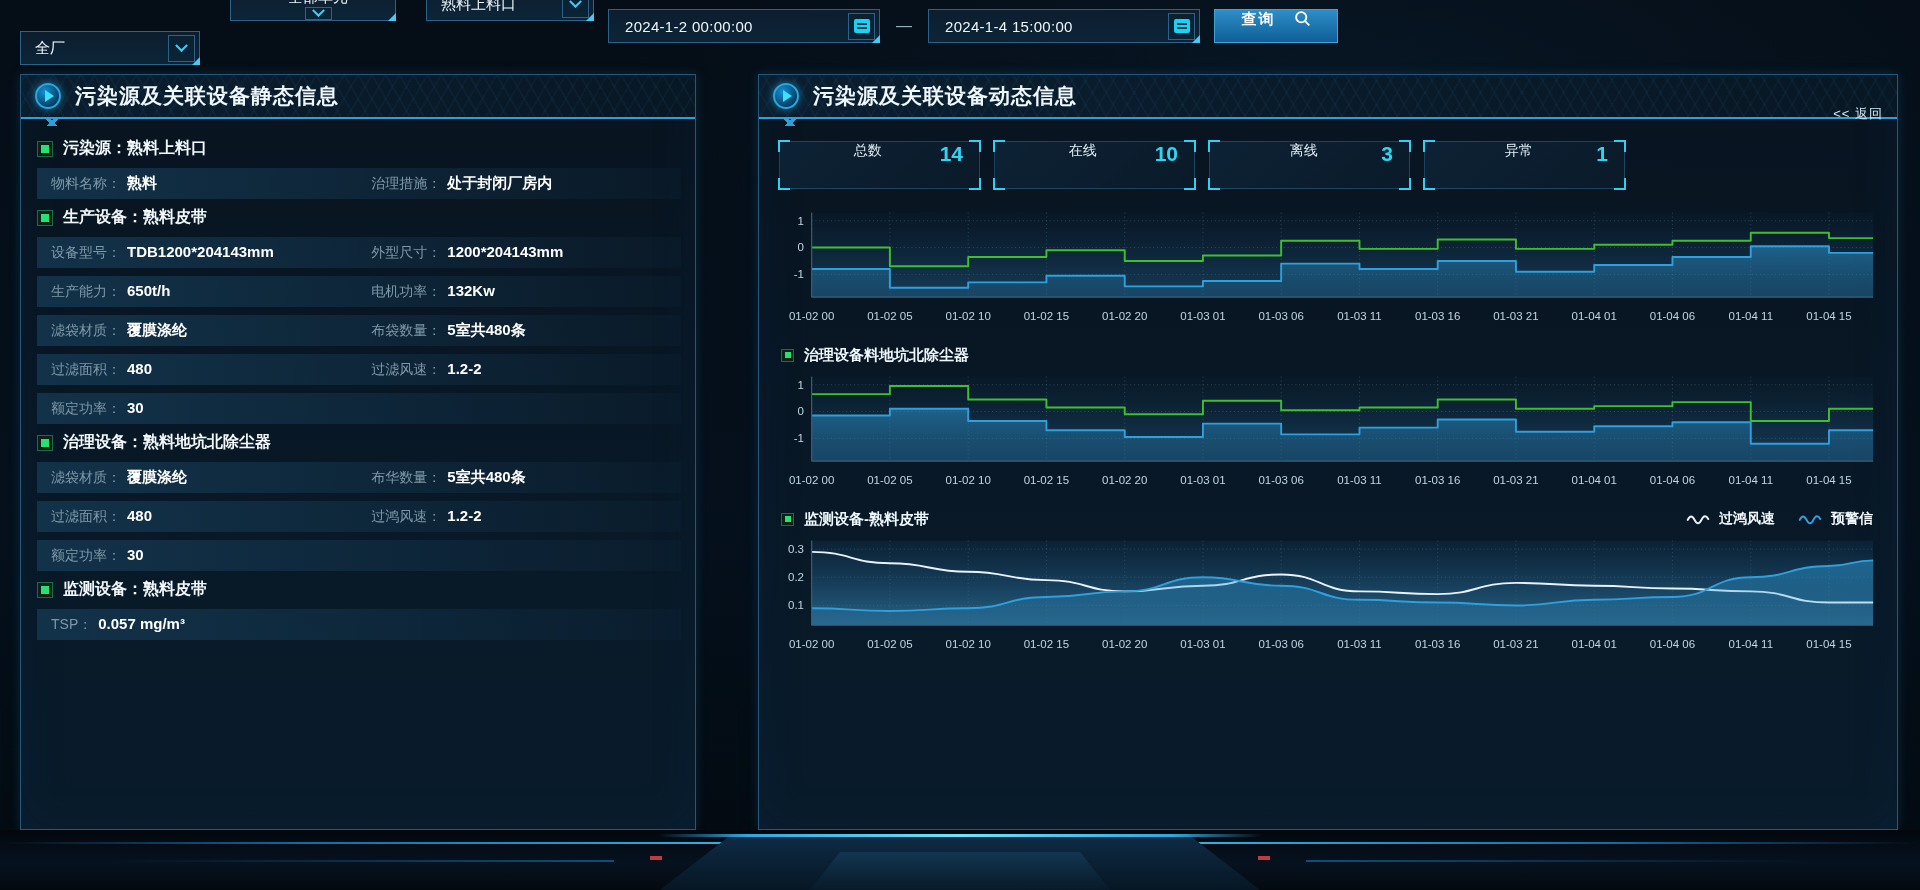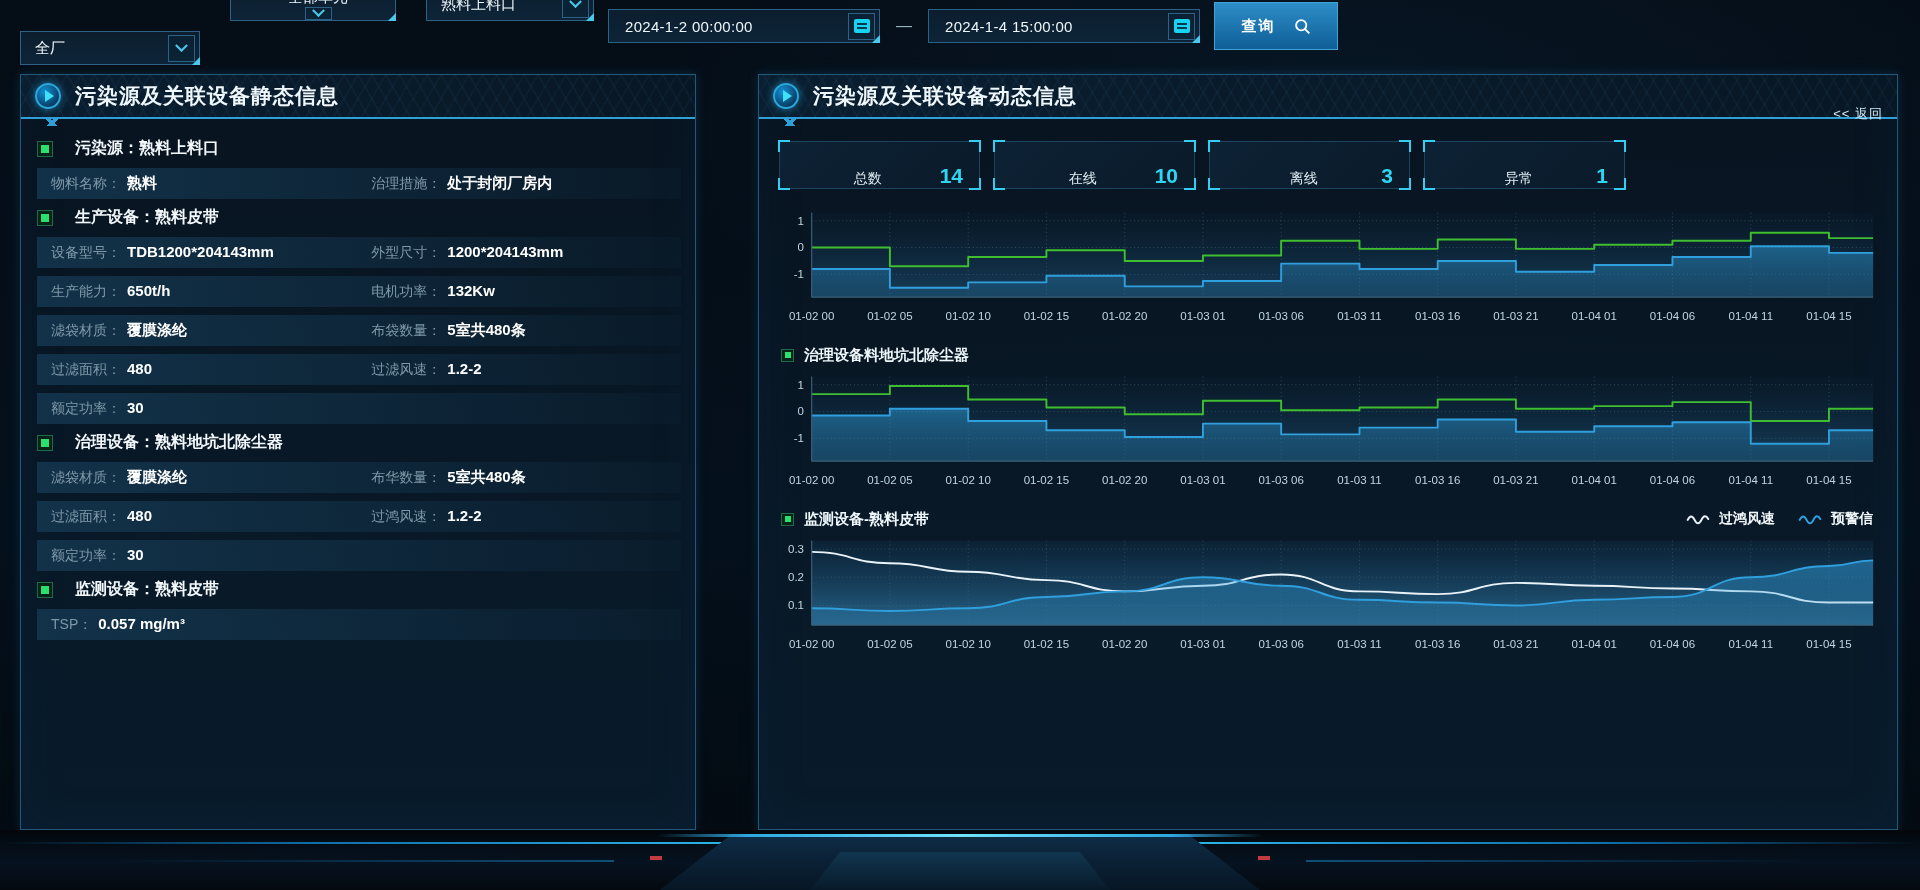--- a/index.html
+++ b/index.html
@@ -24,21 +24,21 @@
   .chev{width:9px;height:9px;border-right:2px solid #49c9ee;border-bottom:2px solid #49c9ee;transform:rotate(45deg) translate(-2px,-2px);}
   .datebox{position:relative;height:34px;width:272px;display:flex;align-items:center;justify-content:space-between;
            padding:0 4px 0 16px;background:linear-gradient(180deg,#0c1e2e,#0d2438);border:1px solid #2c6285;cursor:pointer;}
   .datebox::after{content:"";position:absolute;right:-1px;bottom:-1px;width:9px;height:9px;background:linear-gradient(135deg,transparent 55%,#49c9ee 56%);}
   .date-value{font-size:15px;color:#eef6fa;letter-spacing:.3px;}
   .cal-btn{width:27px;height:27px;border:1px solid #2c6285;display:flex;align-items:center;justify-content:center;background:rgba(10,35,54,.6);}
   .cal-icon{width:16px;height:14px;background:#19d3f2;border-radius:2px;position:relative;}
   .cal-icon::before{content:"";position:absolute;left:3px;right:3px;top:4px;height:2px;background:#063a52;}
   .cal-icon::after{content:"";position:absolute;left:3px;right:3px;top:8px;height:2px;background:#063a52;}
   .date-sep{color:#9db4c2;font-size:16px;margin:0 2px;}
-  .query-btn{height:48px;width:124px;display:flex;align-items:center;justify-content:center;gap:18px;
+  .query-btn{height:34px;width:124px;display:flex;justify-content:center;gap:18px;
              background:linear-gradient(180deg,#2d8ec7,#0f5e97);border:1px solid #3fa3d6;cursor:pointer;}
   .query-btn span{font-size:15px;font-weight:700;color:#fff;letter-spacing:2px;}
   
   .panel{position:absolute;top:74px;bottom:60px;border:1px solid #24587a;
          background:linear-gradient(180deg,rgba(8,20,32,.96),rgba(9,28,44,.96));
          box-shadow:0 0 10px rgba(35,130,190,.22), inset 0 0 40px rgba(10,40,70,.25);}
   .panel-left{left:20px;width:676px;}
   .panel-right{left:714px;right:22px;margin-left:44px;}
   .panel-header{position:relative;height:44px;display:flex;align-items:center;gap:14px;padding:0 14px;
          border-bottom:2px solid #2f9fd8;
@@ -50,35 +50,35 @@
          background:linear-gradient(135deg,transparent 46%,#2f9fd8 47%,#2f9fd8 60%,transparent 61%),
                     linear-gradient(225deg,transparent 46%,#2f9fd8 47%,#2f9fd8 60%,transparent 61%);}
   .play-icon{width:26px;height:26px;border-radius:50%;flex:0 0 26px;
          background:radial-gradient(circle at 35% 30%,#1291d6,#083b60 75%);
          border:2px solid #2aa7de;display:flex;align-items:center;justify-content:center;box-shadow:0 0 8px rgba(41,180,235,.6);}
   .play-icon i{display:block;width:0;height:0;border-left:9px solid #3fe0f8;border-top:6px solid transparent;border-bottom:6px solid transparent;margin-left:2px;}
   .panel-title{font-size:21px;font-weight:700;letter-spacing:1px;color:#eef7fc;}
   .back-btn{position:absolute;right:14px;top:30px;font-size:13px;color:#cfeaf5;cursor:pointer;letter-spacing:1px;}
   
   .left-body{padding:12px 14px;}
-  .sec-header{display:flex;align-items:center;gap:22px;margin:7px 2px 9px;}
+  .sec-header{display:flex;align-items:center;gap:10px;margin:7px 2px 9px;}
   .bullet{width:16px;height:16px;border:1px solid #1d6b4a;background:#0a2318;display:flex;align-items:center;justify-content:center;flex:0 0 16px;}
   .bullet i{display:block;width:8px;height:8px;background:#2ae06e;}
   .sec-title{font-size:16px;font-weight:700;color:#f2f8fb;}
   .info-row{display:flex;align-items:center;height:31px;margin:0 0 8px 2px;padding:0 14px;
             background:linear-gradient(90deg,rgba(20,55,80,.85),rgba(20,55,80,.12));}
   .cell{display:flex;align-items:baseline;min-width:0;}
   .cell:first-child{width:52%;}
   .cell:nth-child(2){width:48%;}
   .info-label{font-size:14px;color:#7e98a8;white-space:nowrap;}
   .info-value{font-size:15px;font-weight:700;color:#ffffff;margin-left:6px;white-space:nowrap;}
   
   .right-body{padding:0 20px;}
   .stats{display:flex;gap:14px;margin-top:22px;}
-  .stat-card{position:relative;width:201px;height:48px;padding:0 16px;display:flex;align-items:flex-end;justify-content:space-between;
+  .stat-card{position:relative;width:201px;height:48px;padding:0 16px;display:flex;align-items:flex-start;justify-content:space-between;
              background:linear-gradient(135deg,#0d2235,#0a1a29);border:1px solid rgba(60,140,185,.35);}
   .stat-card::before,.stat-card::after,.stat-card .c2::before,.stat-card .c2::after{
              content:"";position:absolute;width:10px;height:10px;border-color:#35cdf2;border-style:solid;}
   .stat-card::before{left:-2px;top:-2px;border-width:2px 0 0 2px;}
   .stat-card::after{right:-2px;top:-2px;border-width:2px 2px 0 0;}
   .stat-card .c2::before{left:-2px;bottom:-2px;border-width:0 0 2px 2px;}
   .stat-card .c2::after{right:-2px;bottom:-2px;border-width:0 2px 2px 0;}
   .stat-label{font-size:14px;color:#e2edf3;}
   .stat-value{font-size:21px;font-weight:700;color:#2fd6f2;}
   .chart-block{margin-top:16px;}

